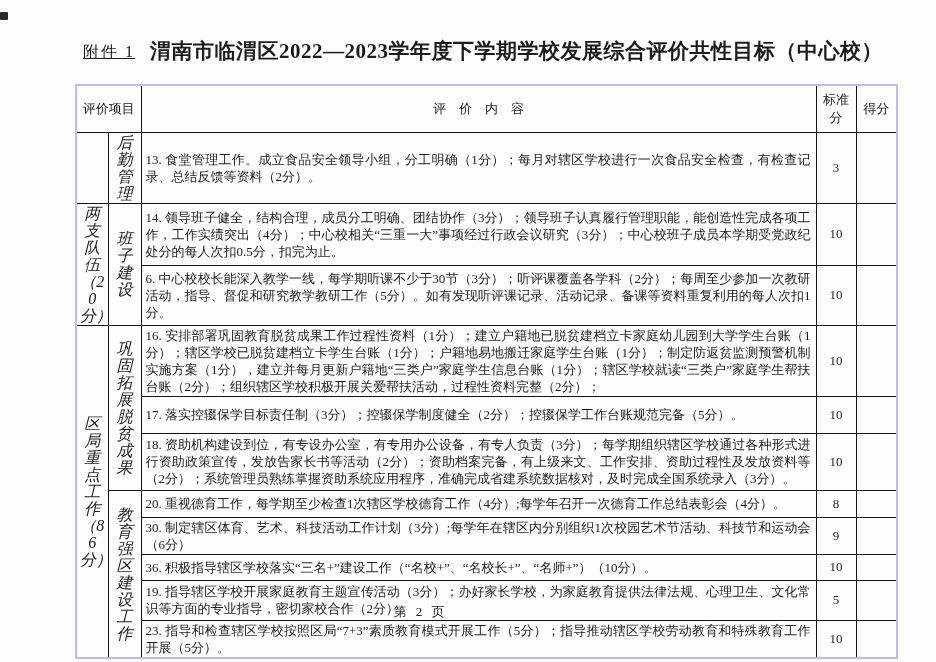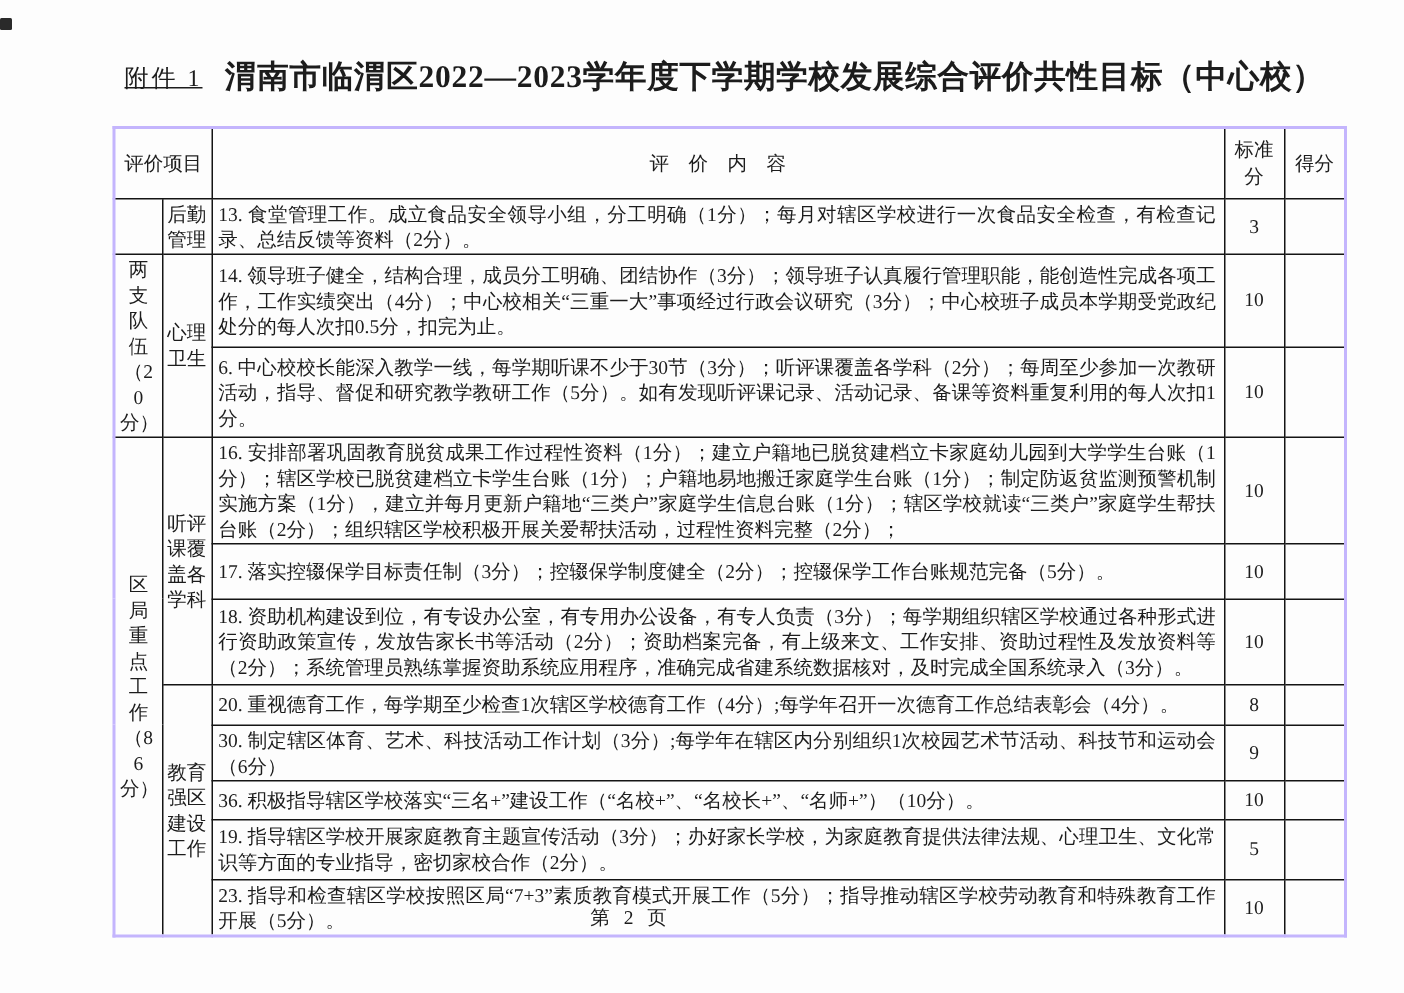--- a/index.html
+++ b/index.html
@@ -34,23 +34,24 @@
   .doc-table td,.doc-table th{
     border:1px solid #141414;
     overflow:hidden;
     vertical-align:middle;
   }
   .doc-table th{
     font-weight:normal;font-size:13px;text-align:center;
     padding:2px;
   }
   td.g1,td.g2{
-    font-size:13px;text-align:center;
+    font-size:16px;text-align:center;
     padding:1px 3px;line-height:17px;
     word-break:break-all;
+    font-style:italic;
   }
   td.content{
     font-size:13px;line-height:17px;
     padding:1px 5px 1px 4px;
     text-align:justify;
     word-break:break-all;
   }
   td.std{
     font-size:13px;text-align:center;
   }
@@ -87,35 +88,35 @@
     <tr style="height:33px">
       <td class="g1"></td>
       <td class="g2">后勤管理</td>
       <td class="content">13. 食堂管理工作。成立食品安全领导小组，分工明确（1分）；每月对辖区学校进行一次食品安全检查，有检查记录、总结反馈等资料（2分）。</td>
       <td class="std">3</td>
       <td class="score"></td>
     </tr>
 
     <tr style="height:57px">
       <td class="g1" rowspan="2">两支队伍（20分）</td>
-      <td class="g2" rowspan="2">心理卫生</td>
+      <td class="g2" rowspan="2">班子建设</td>
       <td class="content">14. 领导班子健全，结构合理，成员分工明确、团结协作（3分）；领导班子认真履行管理职能，能创造性完成各项工作，工作实绩突出（4分）；中心校相关“三重一大”事项经过行政会议研究（3分）；中心校班子成员本学期受党政纪处分的每人次扣0.5分，扣完为止。</td>
       <td class="std">10</td>
       <td class="score"></td>
     </tr>
 
     <tr style="height:48px">
       <td class="content">6. 中心校校长能深入教学一线，每学期听课不少于30节（3分）；听评课覆盖各学科（2分）；每周至少参加一次教研活动，指导、督促和研究教学教研工作（5分）。如有发现听评课记录、活动记录、备课等资料重复利用的每人次扣1分。</td>
       <td class="std">10</td>
       <td class="score"></td>
     </tr>
 
     <tr style="height:70px">
       <td class="g1" rowspan="8">区局重点工作（86分）</td>
-      <td class="g2" rowspan="3">听评课覆盖各学科</td>
+      <td class="g2" rowspan="3">巩固拓展脱贫成果</td>
       <td class="content">16. 安排部署巩固教育脱贫成果工作过程性资料（1分）；建立户籍地已脱贫建档立卡家庭幼儿园到大学学生台账（1分）；辖区学校已脱贫建档立卡学生台账（1分）；户籍地易地搬迁家庭学生台账（1分）；制定防返贫监测预警机制实施方案（1分），建立并每月更新户籍地“三类户”家庭学生信息台账（1分）；辖区学校就读“三类户”家庭学生帮扶台账（2分）；组织辖区学校积极开展关爱帮扶活动，过程性资料完整（2分）；</td>
       <td class="std">10</td>
       <td class="score"></td>
     </tr>
 
     <tr style="height:37px">
       <td class="content">17. 落实控辍保学目标责任制（3分）；控辍保学制度健全（2分）；控辍保学工作台账规范完备（5分）。</td>
       <td class="std">10</td>
       <td class="score"></td>
     </tr>

